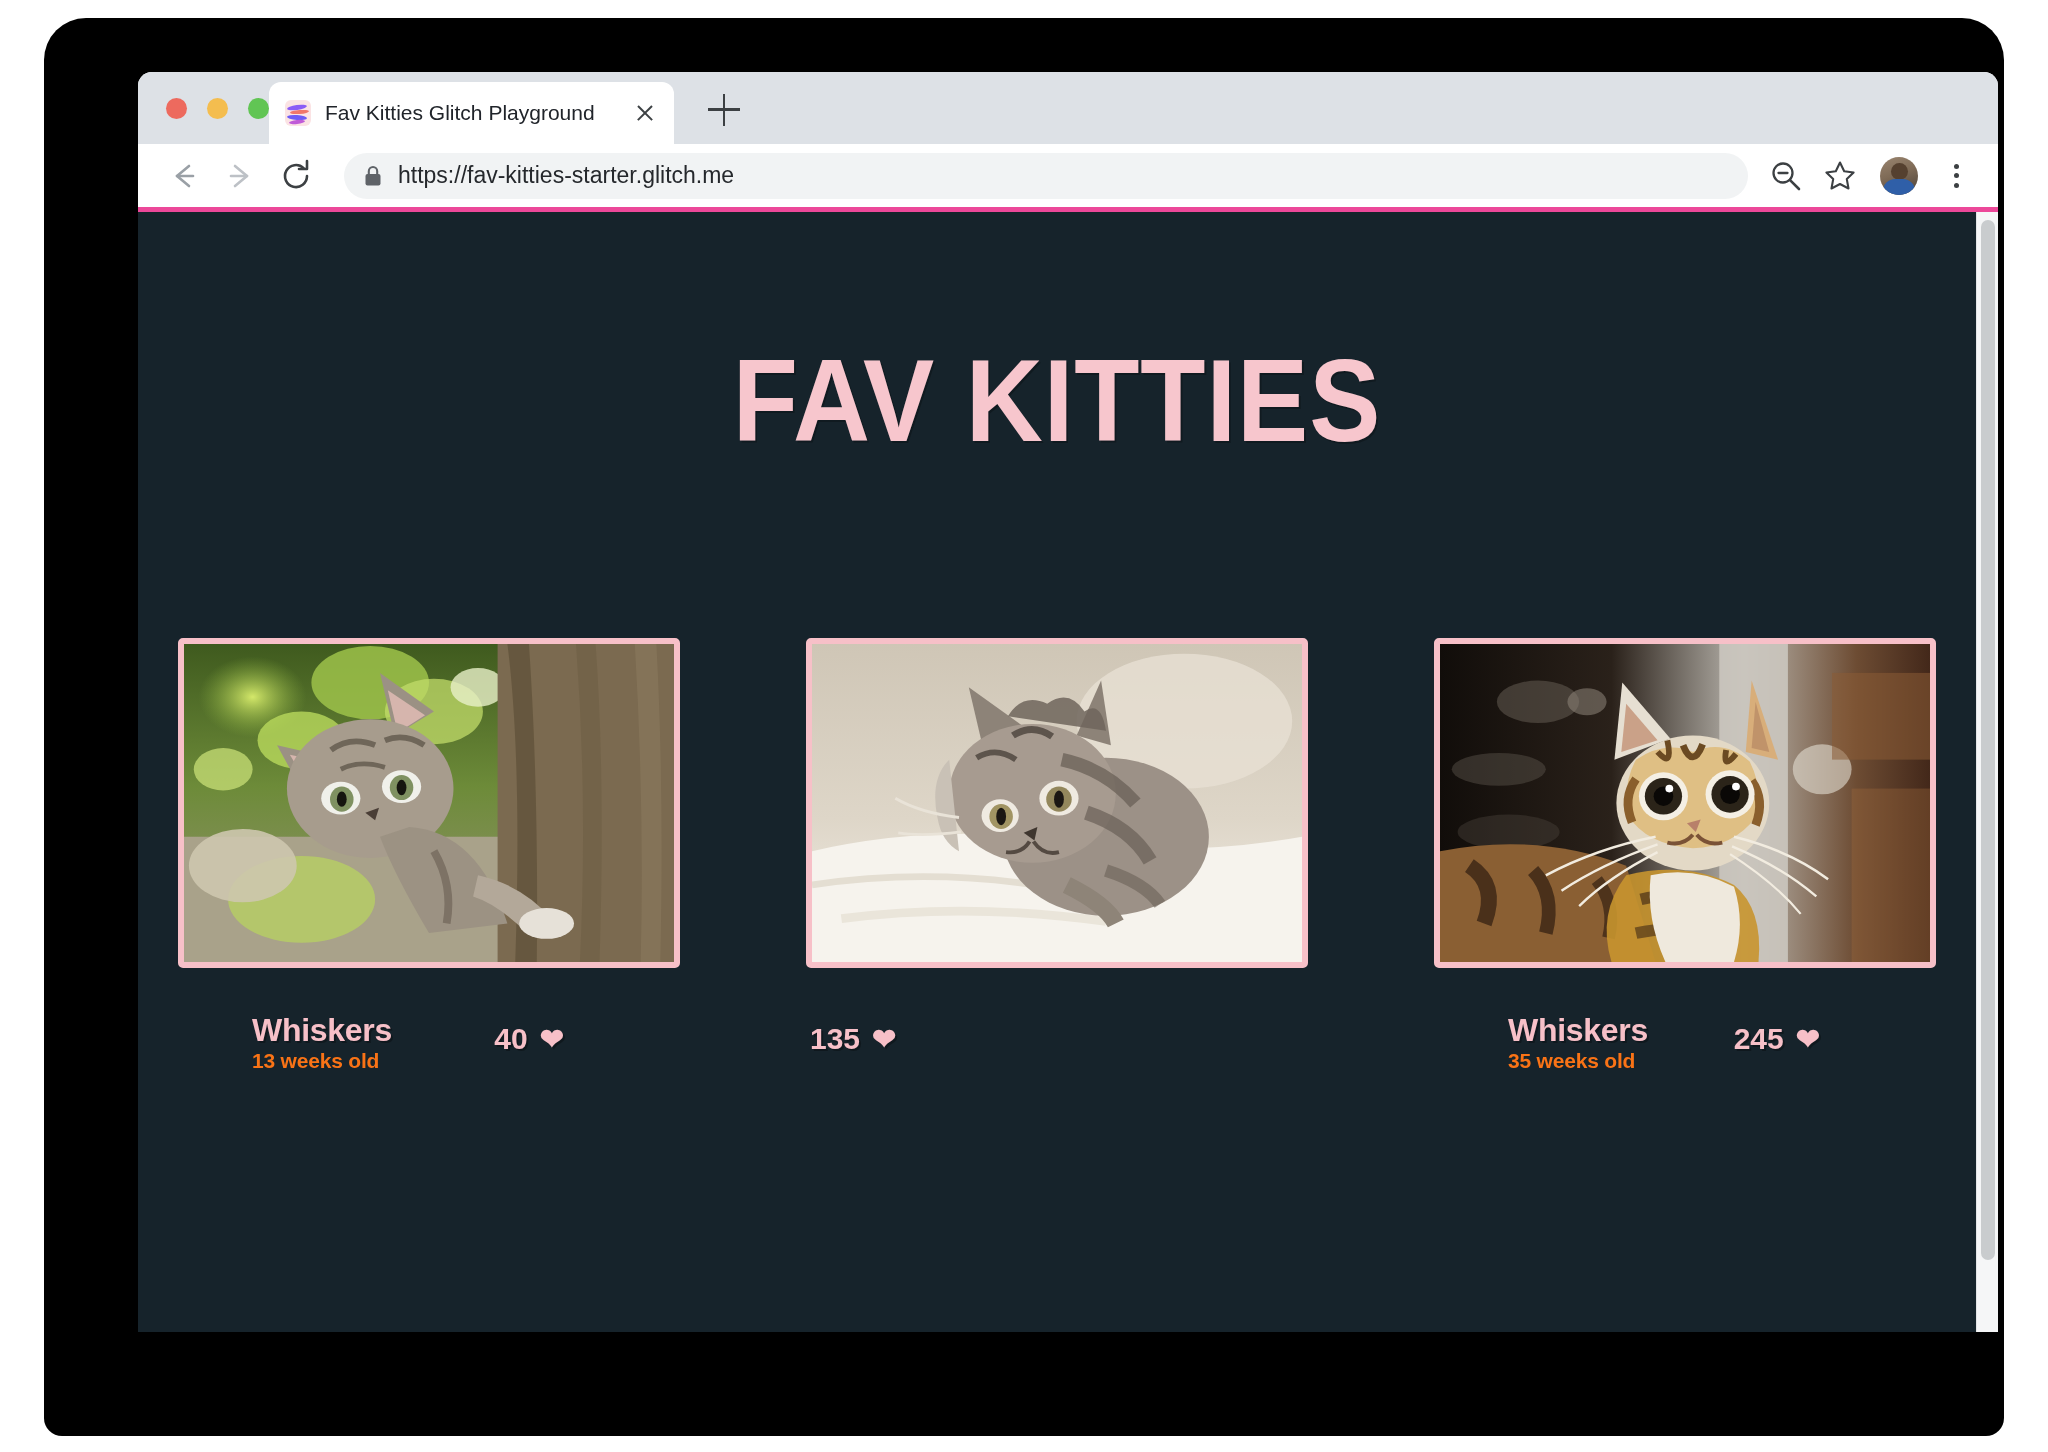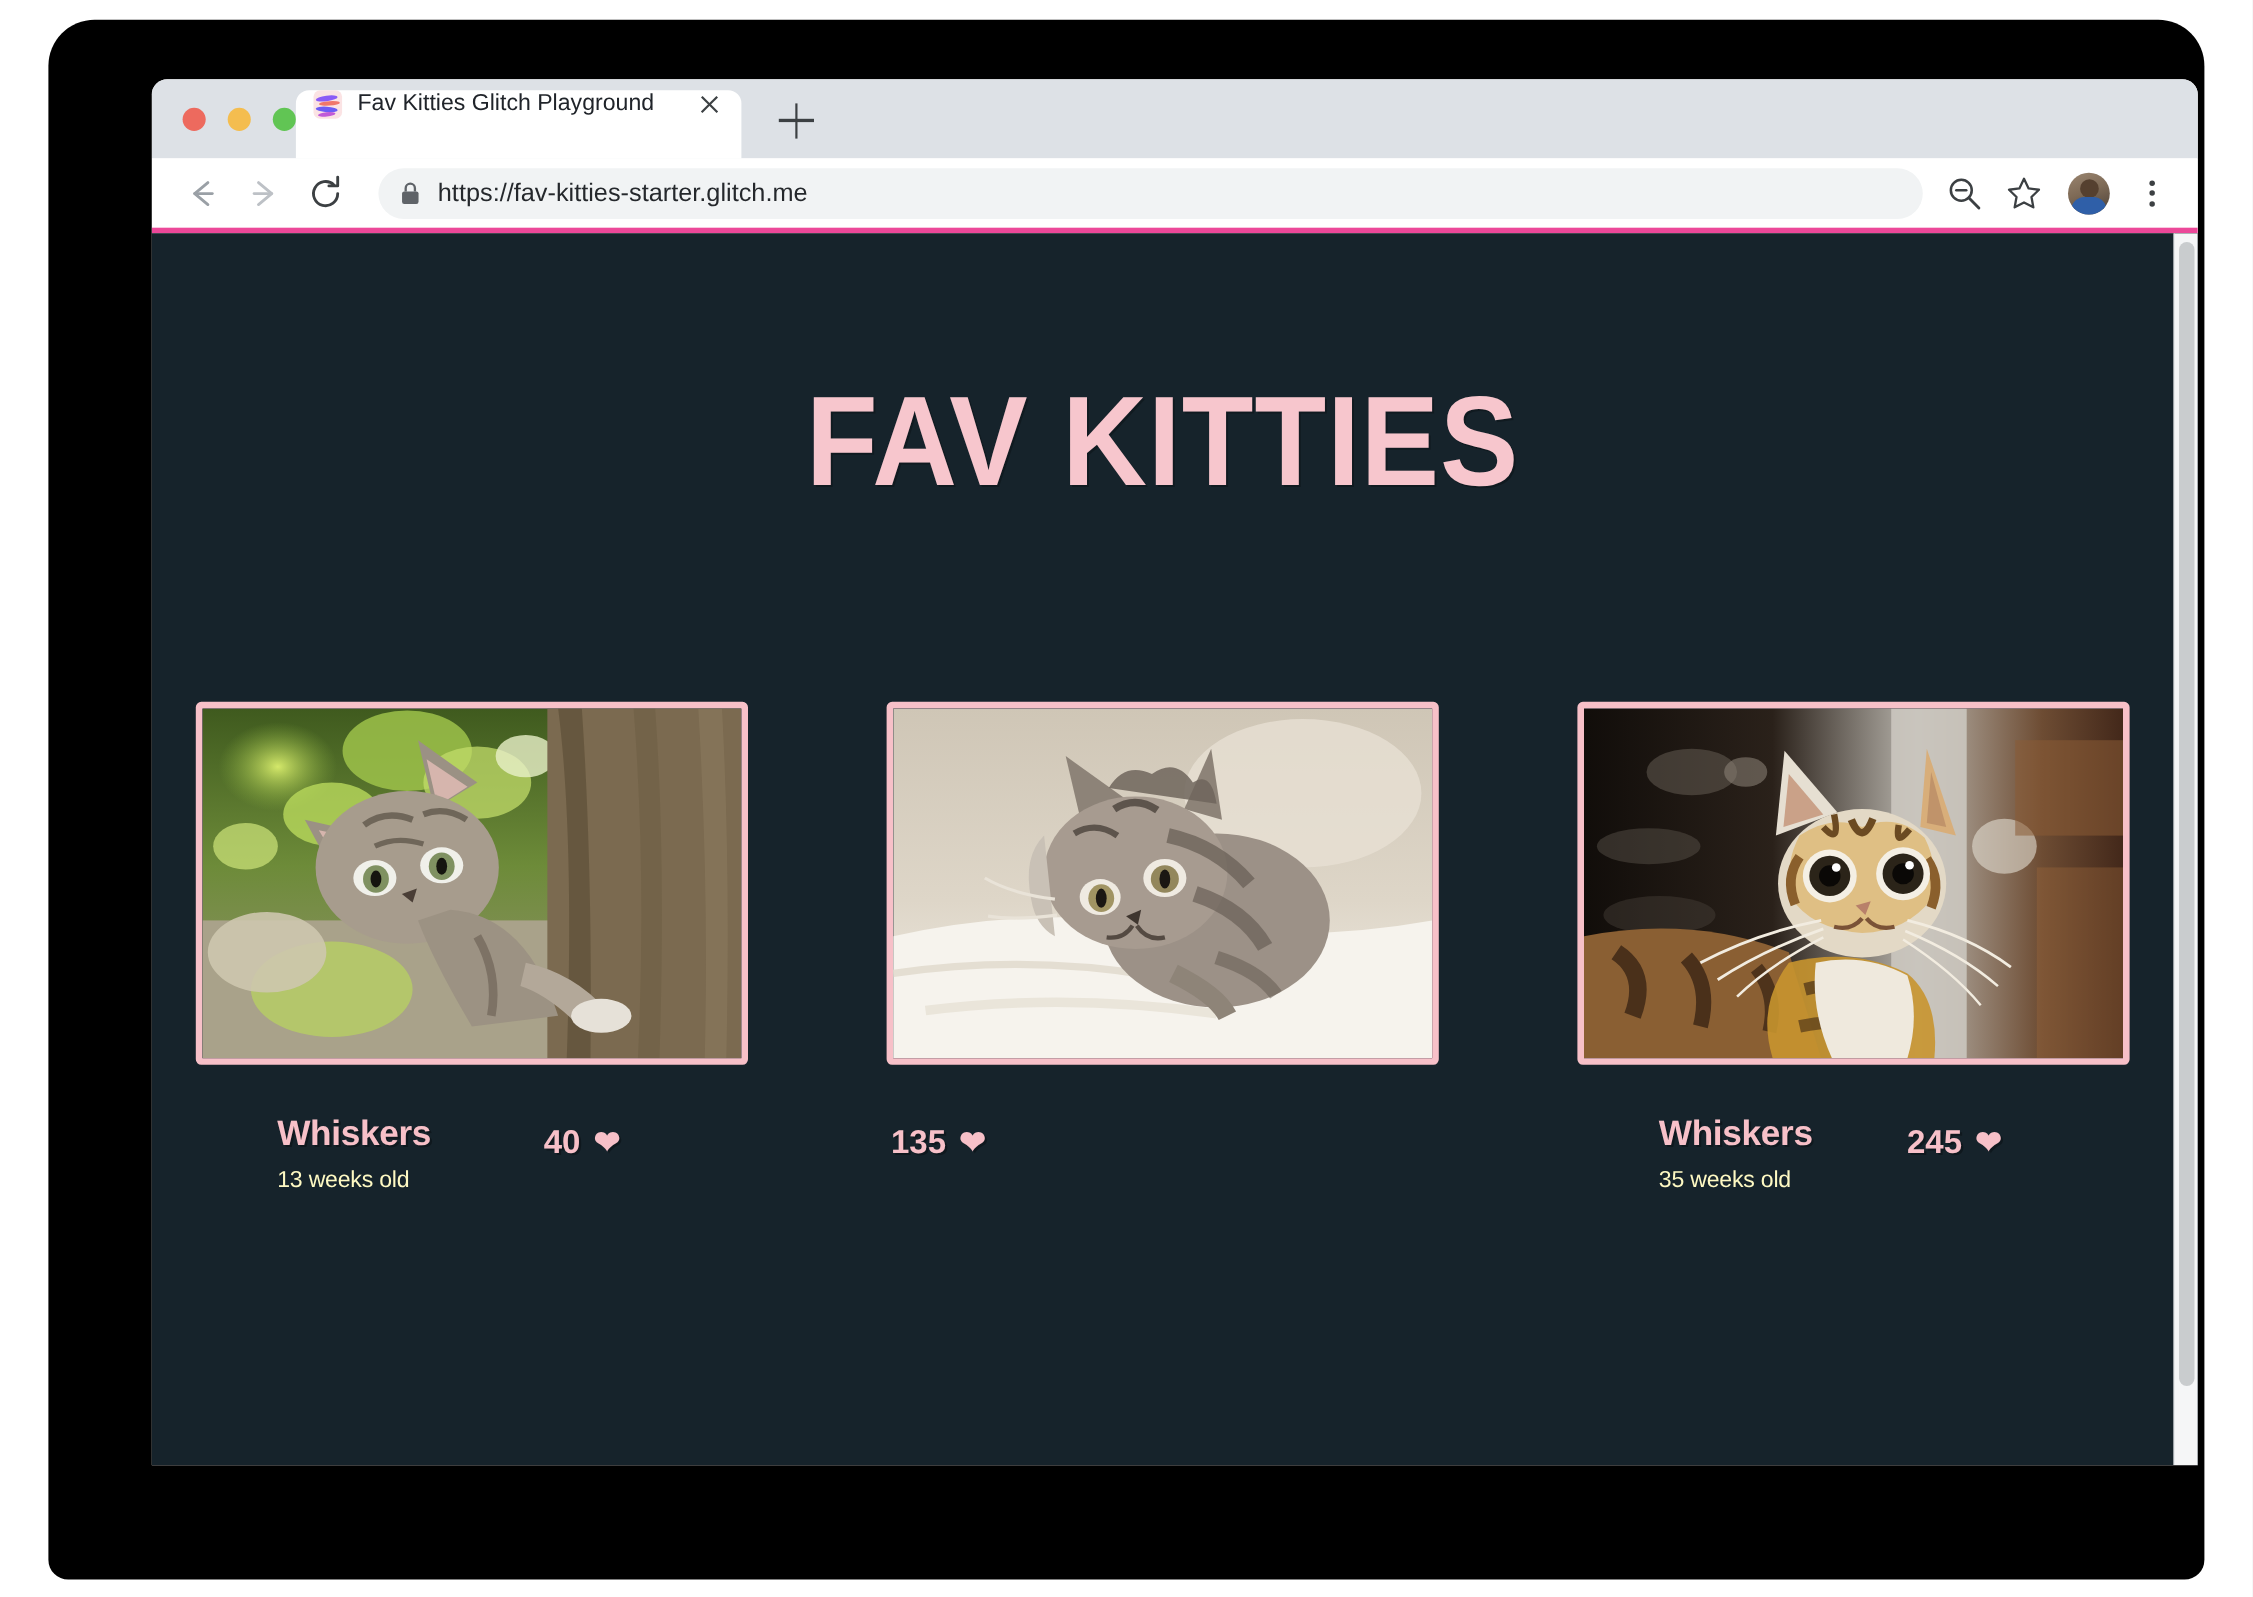--- a/index.html
+++ b/index.html
@@ -43,21 +43,21 @@
   .tl-red { background: #ed6a5e; }
   .tl-yellow { background: #f4bd4f; }
   .tl-green { background: #61c554; }
 
   #browser-tab {
     position: absolute;
     left: 131px; top: 10px;
     width: 405px; height: 62px;
     background: #ffffff;
     border-radius: 12px 12px 0 0;
-    display: flex; align-items: flex-start;
+    display: flex; align-items: center;
     padding: 0 16px;
   }
   #tab-favicon {
     width: 26px; height: 26px;
     border-radius: 6px;
     background: #fbe3e4;
     position: relative;
     overflow: hidden;
     flex: none;
   }
@@ -186,22 +186,22 @@
     margin-top: 44px;
     padding: 0 4px;
   }
   .kitty-textblock { padding-left: 70px; }
   .kitty-name {
     font-size: 32px; font-weight: 800; color: #f7c0c8;
     text-shadow: 2px 2px 0 rgba(0,0,0,0.3);
     letter-spacing: -0.3px;
   }
   .kitty-age {
-    font-size: 21px; font-weight: 400; color: #fef9c3;
-    margin-top: 12px; letter-spacing: -0.2px;
+    font-size: 21px; font-weight: 700; color: #f97316;
+    letter-spacing: -0.2px;
   }
   .kitty-likes {
     display: flex; align-items: center; gap: 12px;
     font-size: 30px; font-weight: 800; color: #f7c0c8;
     text-shadow: 2px 2px 0 rgba(0,0,0,0.3);
     padding-right: 112px; padding-top: 10px;
   }
   .heart-icon { font-size: 29px; line-height: 1; color: #f7c0c8; }
 
   

